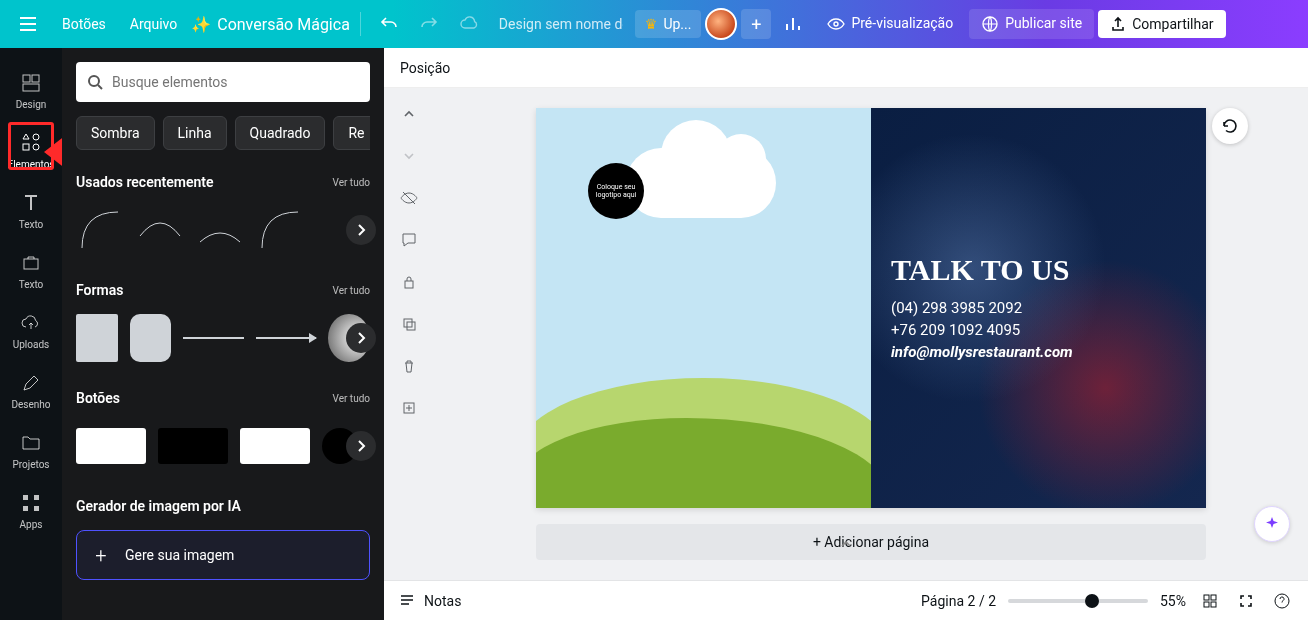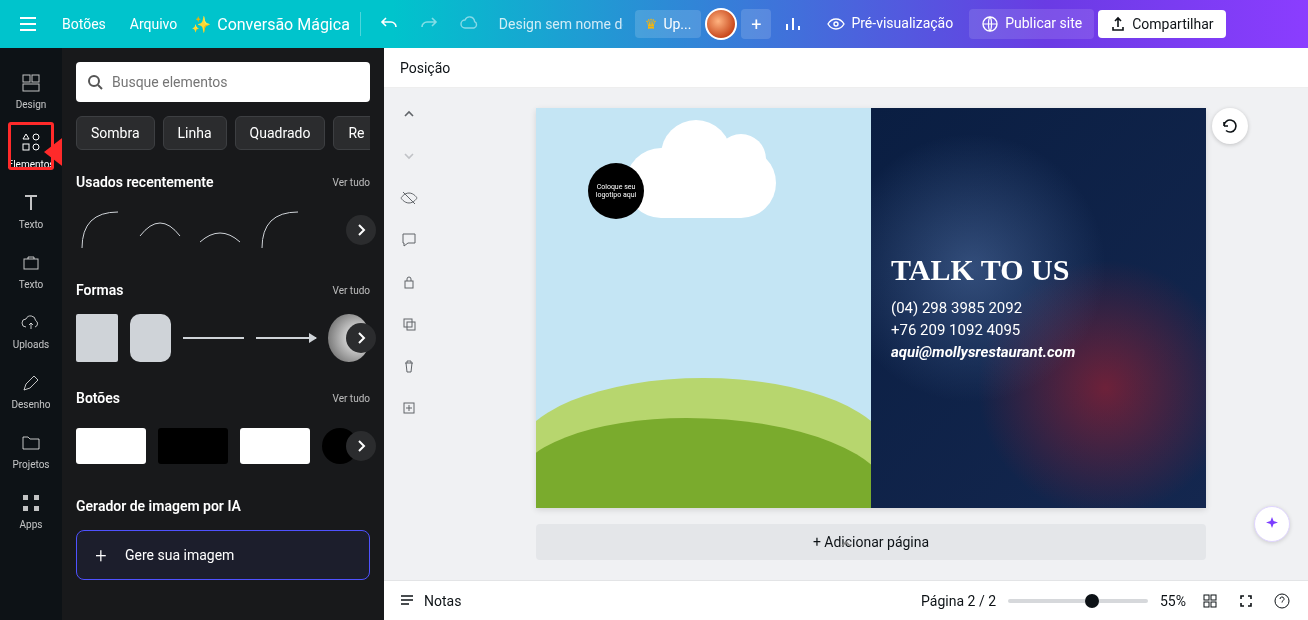--- a/index.html
+++ b/index.html
@@ -358,21 +358,21 @@
             <div class="logo-circle">Coloque seu logotipo aqui</div>
             <div class="hill1"></div>
             <div class="hill2"></div>
           </div>
           <div class="page-right">
             <div class="bgimg"></div>
             <div class="talk">
               <h2>TALK TO US</h2>
               <p>(04) 298 3985 2092</p>
               <p>+76 209 1092 4095</p>
-              <p class="email">aqui@mollysrestaurant.com</p>
+              <p class="email">info@mollysrestaurant.com</p>
             </div>
           </div>
         </div>
         <div class="add-page">+ Adicionar página</div>
       </div>
       <div class="refresh">
         <svg width="18" height="18" viewBox="0 0 18 18">
             <path d="M3 9a6 6 0 1 1 2 4.5M3 9V5M3 9h4" stroke="#0d1216" stroke-width="1.6" fill="none"></path>
           </svg>
       </div>

